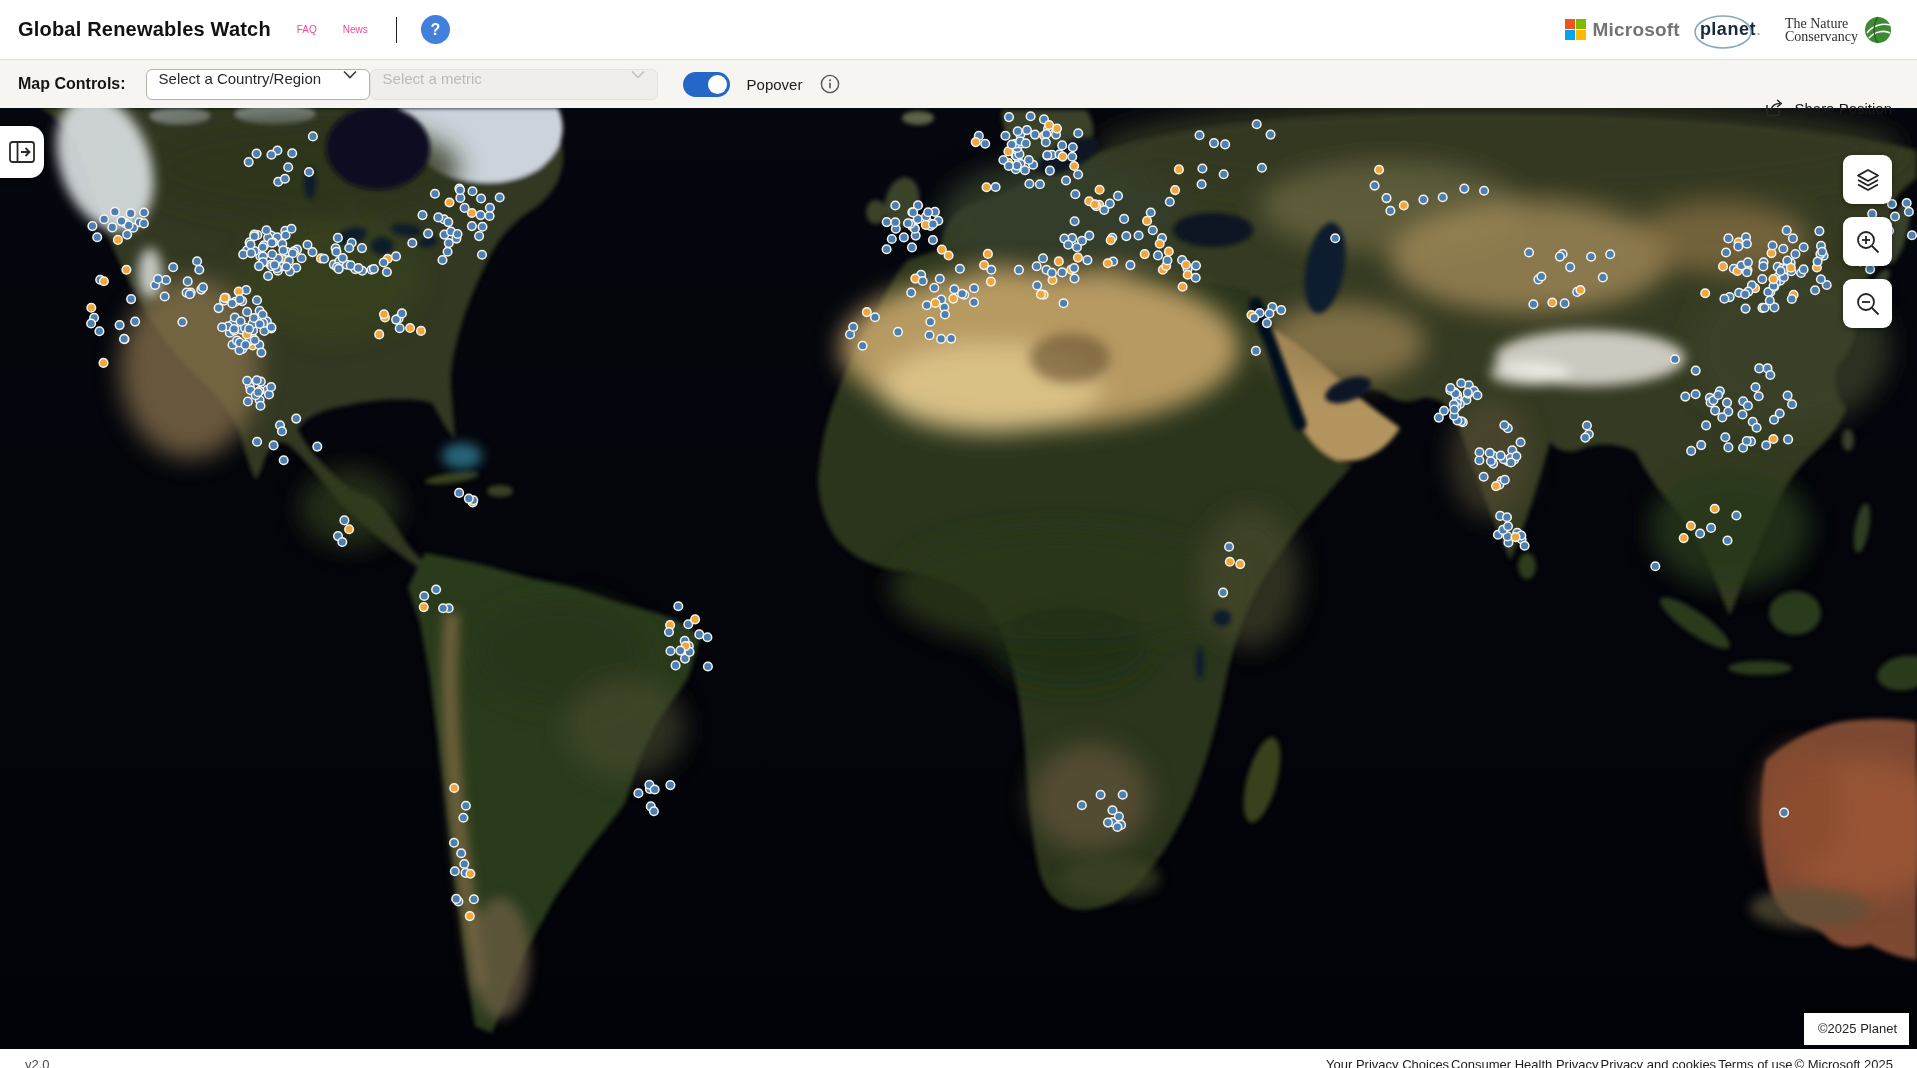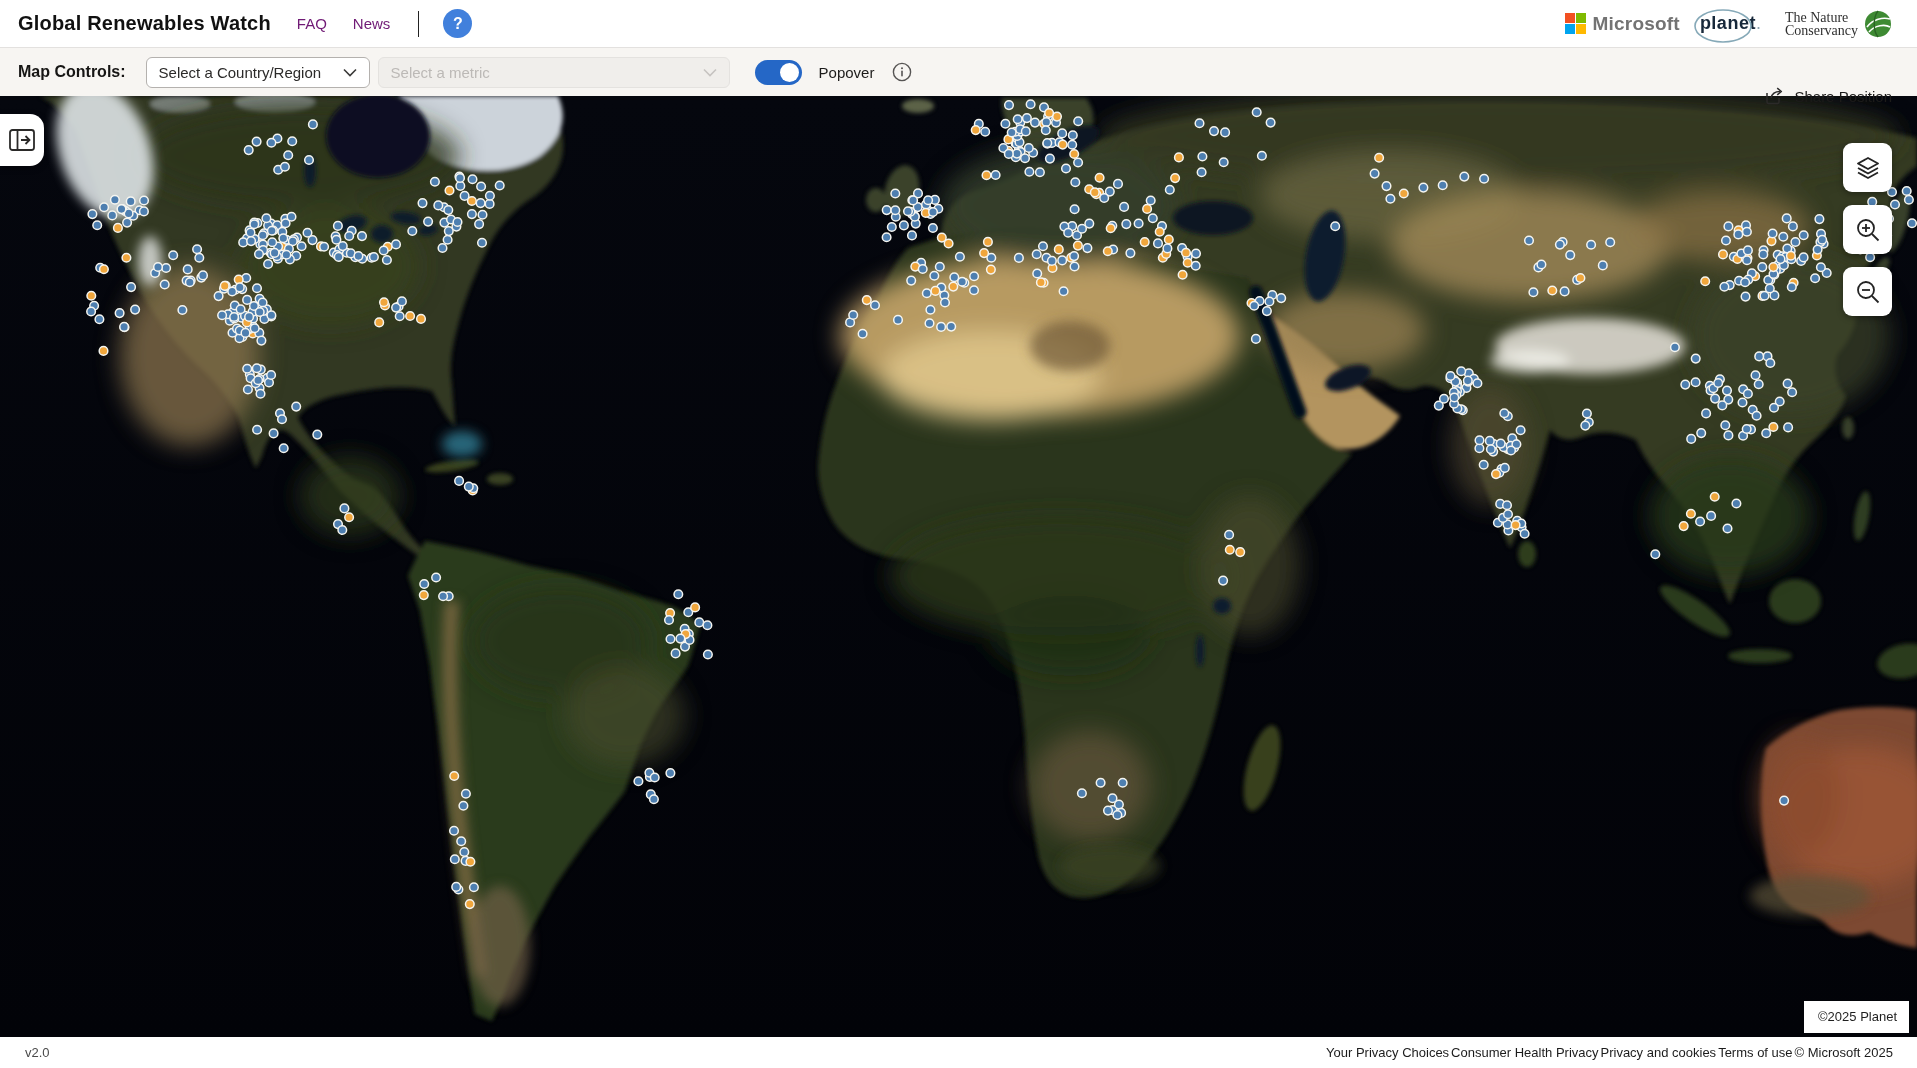--- a/index.html
+++ b/index.html
@@ -1,23 +1,23 @@
 <!DOCTYPE html>
 <html><head>
 <meta charset="utf-8">
 <style>
   * { margin:0; padding:0; box-sizing:border-box; }
   html,body { width:1917px; height:1068px; overflow:hidden; background:#fff;
               font-family:"Liberation Sans", sans-serif; }
 
   
-  .header { height:48px; background:#fff; display:flex; align-items:center;
+  .header { height:60px; background:#fff; display:flex; align-items:center;
             padding:0 24px 0 18px; border-bottom:1px solid #e3e1df; position:relative; z-index:5;}
   .app-title { font-size:20px; font-weight:bold; color:#111; letter-spacing:.2px; margin-right:26px; }
-  .nav-link { font-size:15px; color:#701a75; margin-right:26px; cursor:pointer;text-align:right; }
+  .nav-link { font-size:10px; color:#ec4899; margin-right:26px; cursor:pointer;text-align:right; }
   .hdr-divider { width:1px; height:26px; background:#222; margin:0 8px 0 2px; }
   .help-btn { width:29px; height:29px; border-radius:50%; border:none; color:#fff;
               font-size:16px; font-weight:bold; margin-left:16px; cursor:pointer;
               display:flex; align-items:center; justify-content:center; }
   .logo-area { margin-left:auto; display:flex; align-items:center; gap:14px; }
   .ms-logo { display:flex; align-items:center; gap:7px; }
   .ms-grid { display:grid; grid-template-columns:10px 10px; grid-template-rows:10px 10px; gap:1px; }
   .ms-grid i { display:block; }
   .ms-text { font-size:19px; font-weight:600; color:#737373; letter-spacing:.2px; }
   .planet-logo { position:relative; padding:4px 10px 4px 6px; }
@@ -25,25 +25,25 @@
   .planet-ellipse { position:absolute; left:-4px; top:-3px; pointer-events:none; }
   .planet-dot { color:#8fa3b0; font-size:18px; }
   .tnc-logo { display:flex; align-items:center; gap:5px; }
   .tnc-text { font-family:"Liberation Serif", serif; color:#2f2f2f; text-align:left;
               font-size:14px; line-height:13px; }
 
   
   .controls-bar { height:48px; background:#f7f5f2; display:flex; align-items:center;
                   padding:0 25px 0 18px; position:relative; z-index:5; }
   .controls-label { font-size:16px; font-weight:bold; color:#161514; margin-right:20px; }
-  .dropdown { height:31px; border-radius:6px; display:flex; align-items:center;
+  .dropdown { height:31px; border-radius:6px; display:flex; align-items:flex-start;
               padding:0 12px; font-size:15px; cursor:pointer; }
   .dd-country { width:224px; background:#fff; border:1px solid #b4b1ae; color:#2b2a29; }
-  .dd-metric  { width:352px; background:#f0eeeb; border:1px solid #e4e2df; color:#bcb9b6;
-                margin-left:8px; cursor:default; }
+  .dd-metric  { width:288px; background:#f0eeeb; border:1px solid #e4e2df; color:#bcb9b6;
+                cursor:default; }
   .dd-text { flex:1; }
   .chev { flex:none; }
   .toggle { width:47px; height:25px; border-radius:13px; margin-left:25px; position:relative;
             cursor:pointer; border:none; }
   .toggle .knob { position:absolute; top:3px; left:25px; width:19px; height:19px;
                   border-radius:50%; background:#fff; }
   .popover-label { font-size:15px; color:#1c1b1a; margin-left:17px; }
   .info-icon { margin-left:18px; cursor:pointer; display:flex; }
   .share-btn { margin-left:auto; display:flex; align-items:center; gap:9px; background:none;
                border:none; font-size:15px; color:#1c1b1a; cursor:pointer; font-family:Liberation Sans, sans-serif;margin-top:48px; }

